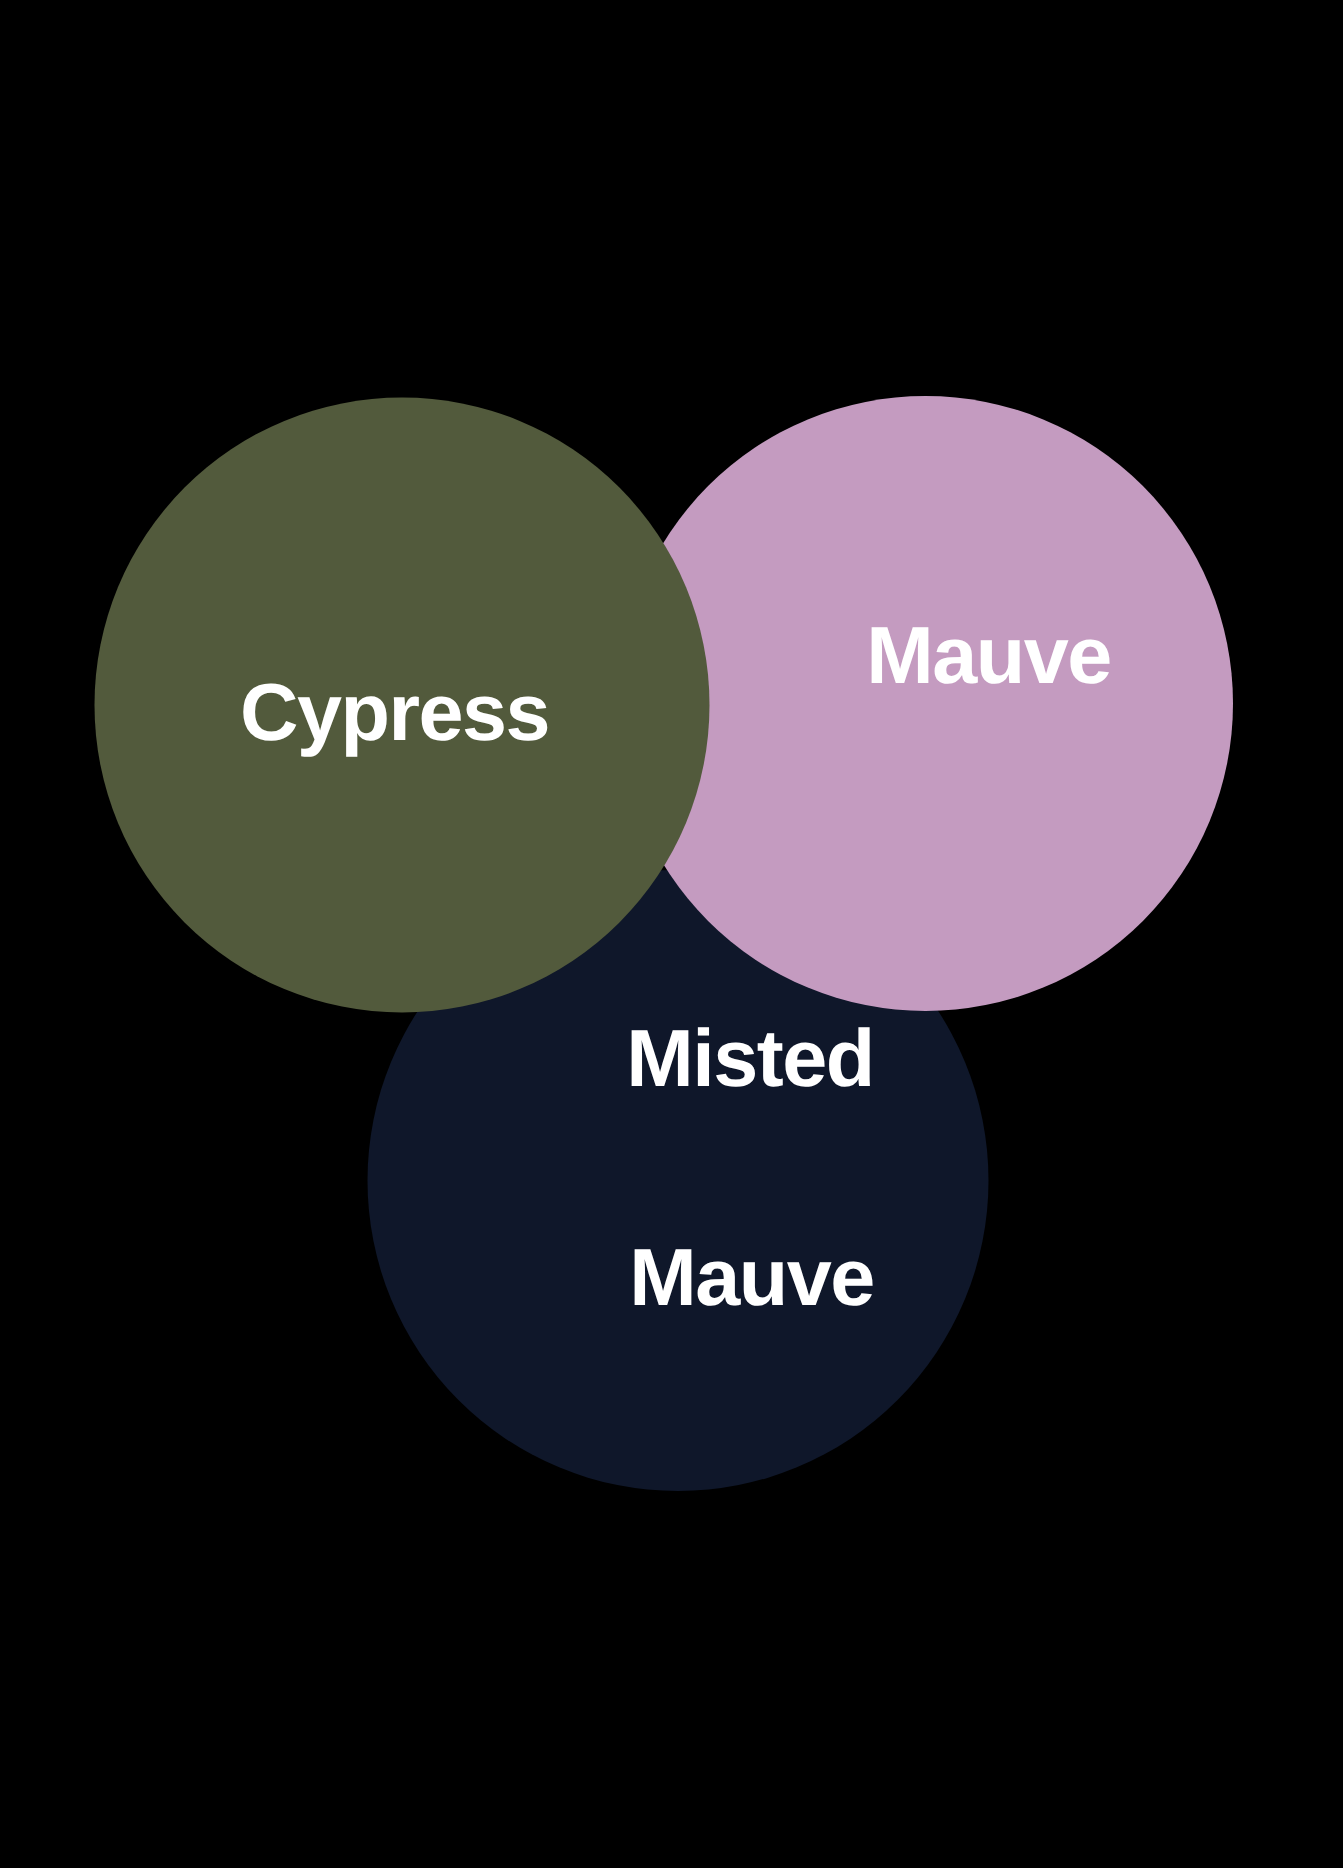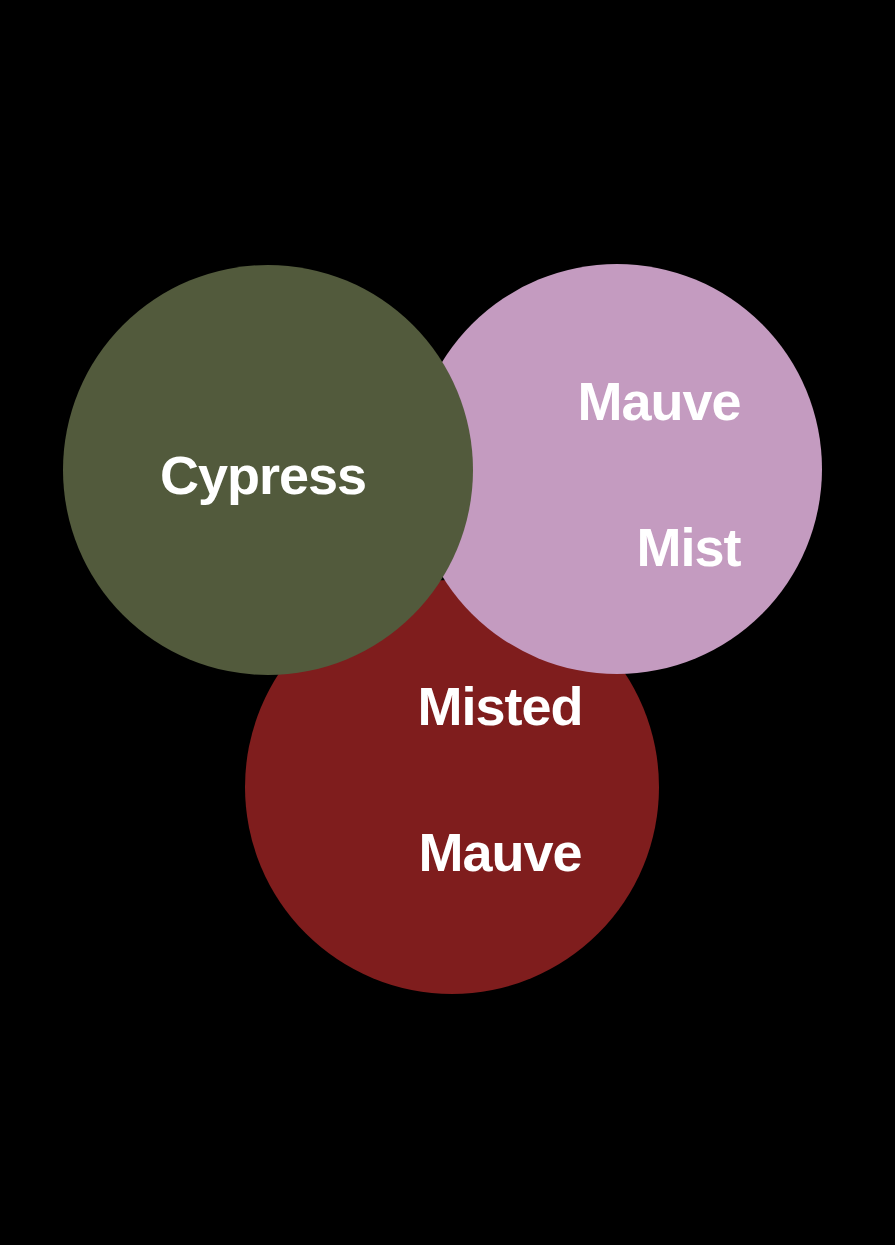--- a/index.html
+++ b/index.html
@@ -63,24 +63,23 @@
 
 <div class="canvas">
 
   <div class="circle circle-cypress" style="background-color: rgb(82, 90, 60);">
     <div class="circle-label">Cypress</div>
   </div>
 
   <div class="circle circle-mauve" style="background-color: rgb(196, 155, 192);">
     <div class="circle-label">
       <span>Mauve</span><br>
-      <span>Mist</span>
     </div>
   </div>
 
-  <div class="circle circle-yellow" style="background-color: #7f1d1d;">
+  <div class="circle circle-yellow" style="background-color: #0f172a; text-align: right;">
     <div class="circle-label">
       <span>Misted</span><br>
       <span>Mauve</span>
     </div>
   </div>
 
 </div>
 
 </body></html>

